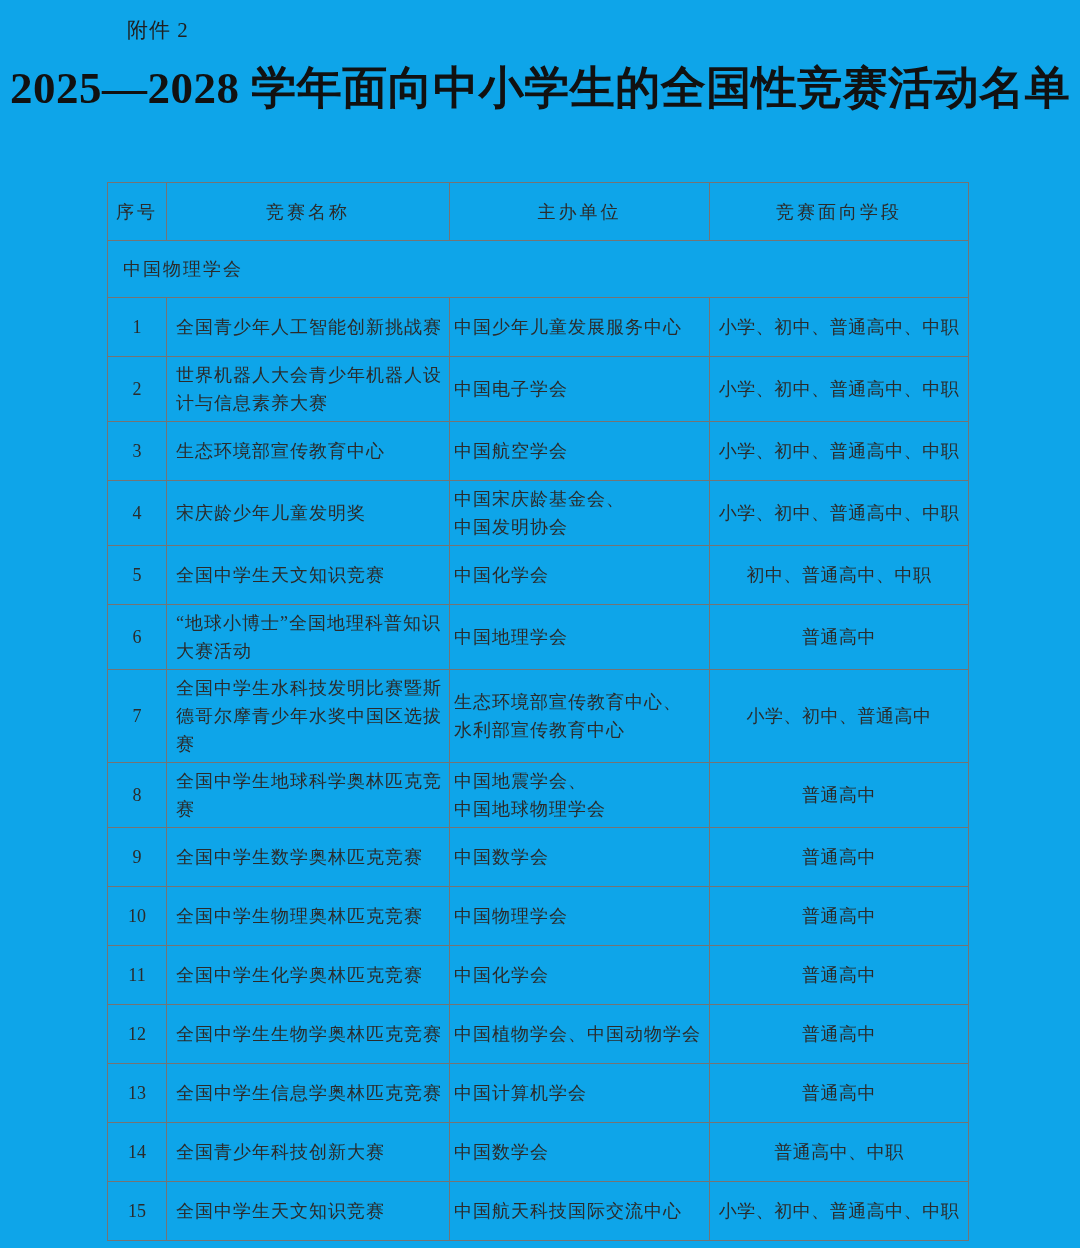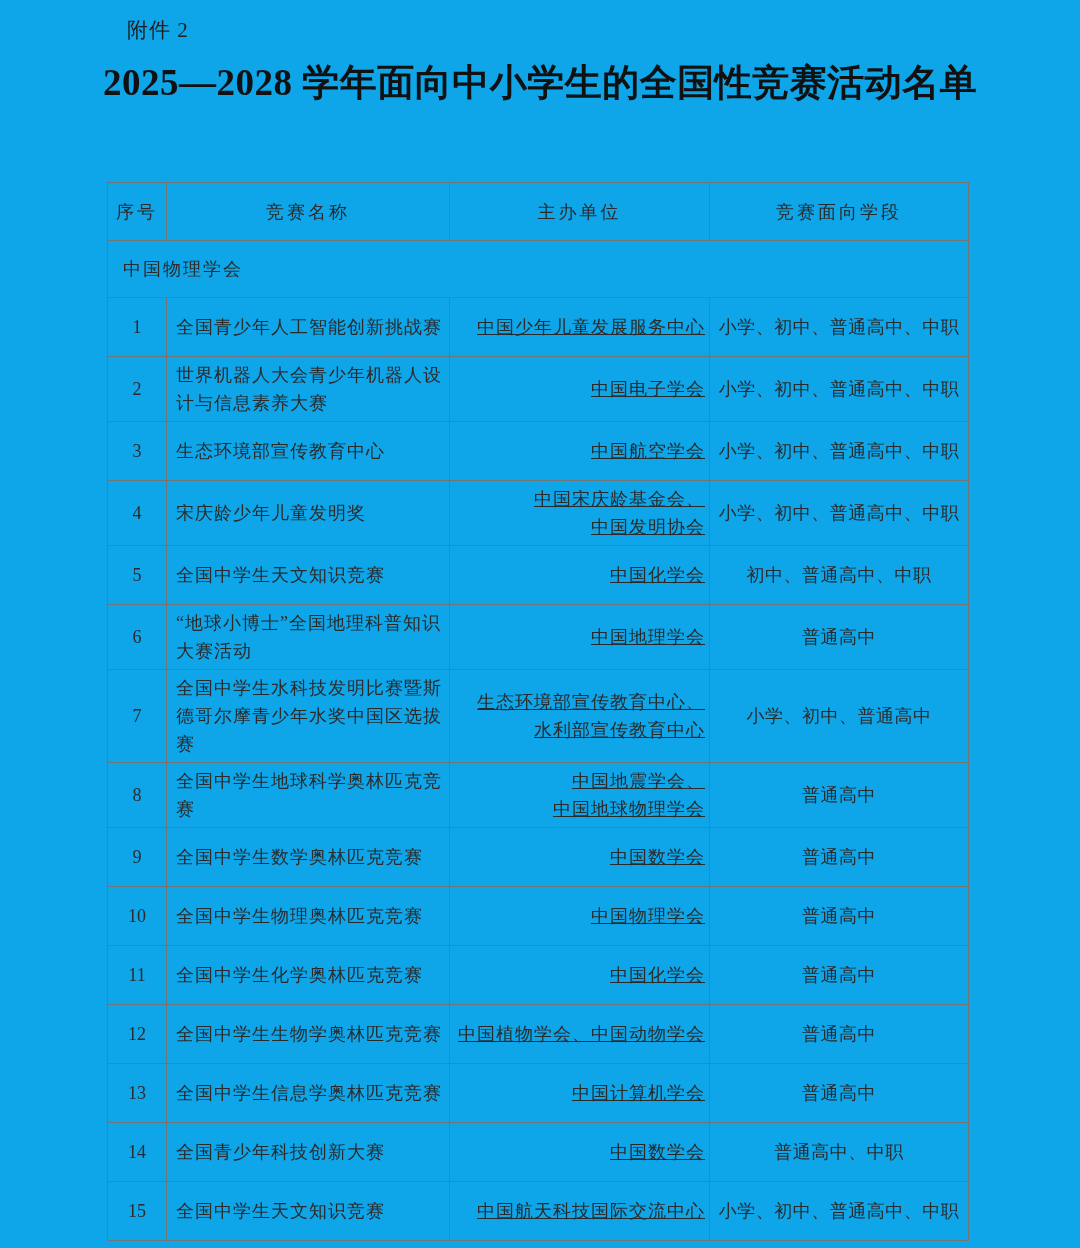--- a/index.html
+++ b/index.html
@@ -22,21 +22,21 @@
     font-size: 21px;
     letter-spacing: 1px;
     color: #1f1f1f;
   }
   .doc-title {
     position: absolute;
     left: 0;
     top: 58px;
     width: 100%;
     text-align: center;
-    font-size: 37px;
+    font-size: 45px;
     font-weight: bold;
     letter-spacing: 0.5px;
     color: #111111;
   }
   table.competitions {
     position: absolute;
     left: 107px;
     top: 182px;
     width: 861px;
     border-collapse: collapse;
@@ -67,25 +67,24 @@
   td.col-no {
     height: 59px;
     text-align: center;
   }
   td.col-name {
     text-align: left;
     padding: 4px 6px 4px 9px;
     letter-spacing: 1px;
   }
   td.col-organizer {
-    text-align: right;
+    text-align: left;
     white-space: pre-line;
     padding: 4px 4px;
     letter-spacing: 1px;
-    text-decoration: underline;
   }
   td.col-levels {
     text-align: center;
     padding: 4px 4px;
     letter-spacing: 0.5px;
   }
 </style>
 </head>
 <body>
 

